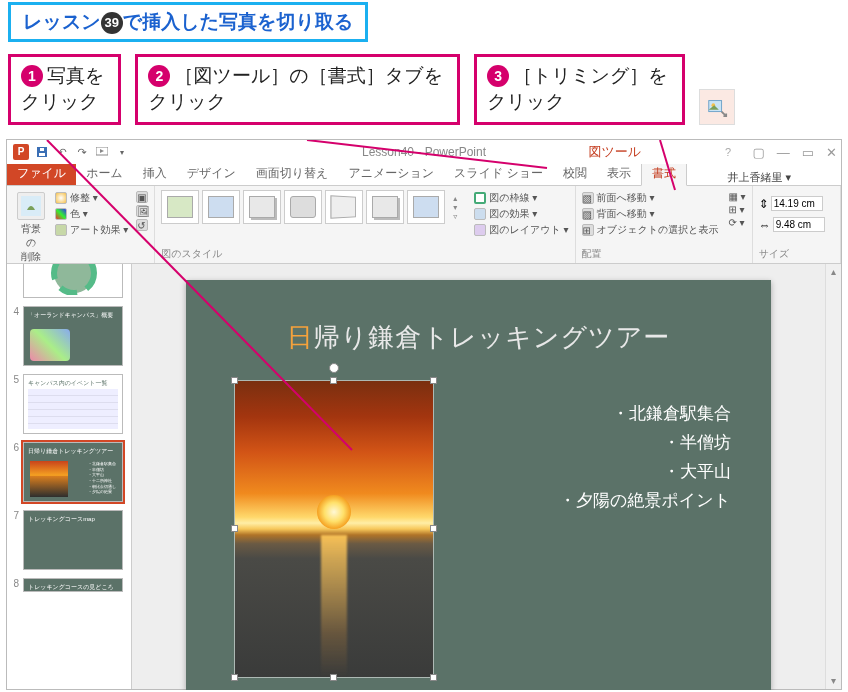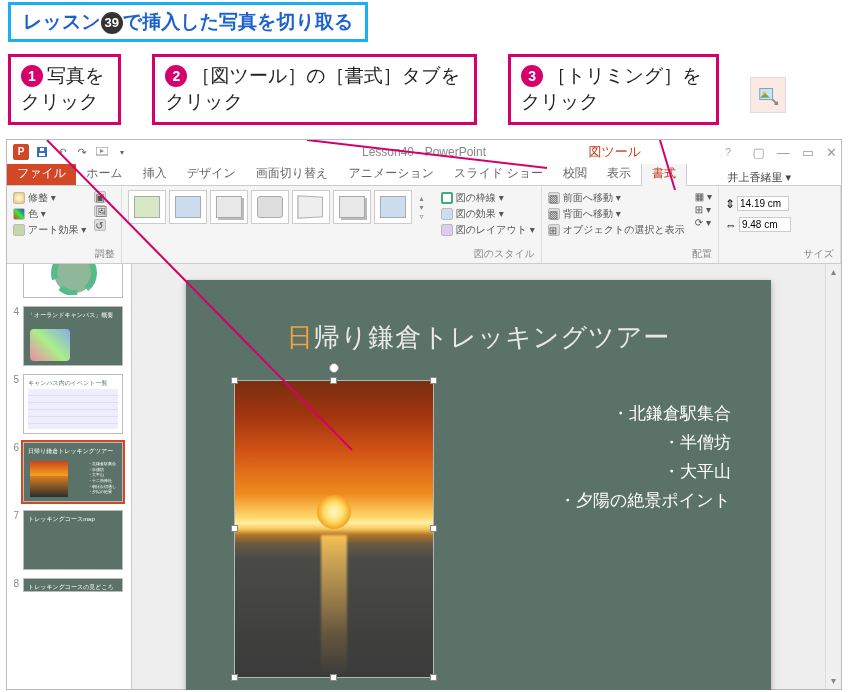--- a/index.html
+++ b/index.html
@@ -1,21 +1,21 @@
 <!DOCTYPE html>
 <html><head>
 <meta charset="utf-8">
 <style>
   * { box-sizing: border-box; margin: 0; padding: 0; }
   body { font-family: "Meiryo", "Yu Gothic", sans-serif; font-size: 12px; background: #fff; width: 848px; }
   
   
   .lesson-title { display: inline-block; background: #fff; border: 3px solid #1bb0f0; color: #1b62cf; font-size: 19px; font-weight: bold; padding: 4px 12px; margin: 2px 0 12px 8px; }
   .lesson-title .num-badge { display: inline-block; background: #333; color: #fff; border-radius: 50%; width: 22px; height: 22px; line-height: 22px; text-align: center; font-size: 13px; vertical-align: middle; }
-  .callouts { display: flex; gap: 31px; padding: 0 8px 14px 8px; align-items: center; }
+  .callouts { display: flex; gap: 14px; padding: 0 8px 14px 8px; align-items: flex-end; }
   .callout { border: 3px solid #d5006c; background: #fff; padding: 6px 14px 8px 10px; font-size: 19px; color: #222; line-height: 1.35; position: relative; }
   .callout .num { display: inline-block; background: #d5006c; color: #fff; border-radius: 50%; width: 22px; height: 22px; line-height: 22px; text-align: center; font-size: 14px; font-weight: bold; margin-right: 4px; vertical-align: 1px; }
   .crop-icon-big { width: 36px; height: 36px; background: #fbe9e3; border: 1px solid #ddd; position: relative; display:flex; align-items:center; justify-content:center; margin-top:10px; }
   .crop-icon-big svg { width:22px; height:22px; }
   
   
   .pp-window { margin: 0 6px; border: 1px solid #bbb; background: #fff; position: relative; }
   .titlebar { height: 24px; background: #fff; display: flex; align-items: center; font-size: 11px; color: #666; position: relative; }
   .qat { display: flex; align-items: center; gap: 6px; padding: 0 6px; }
   .qat .pp-logo { width: 16px; height: 16px; background: #d24726; color: #fff; font-size: 10px; font-weight: bold; text-align: center; line-height: 16px; border-radius: 2px; }
@@ -25,21 +25,21 @@
   .win-controls { position: absolute; right: 4px; display: flex; gap: 12px; color: #999; font-size: 13px; }
   .help-icon { position:absolute; right:110px; color:#aaa; }
   
   .ribbon-tabs { height: 22px; background: #fff; display: flex; align-items: flex-end; border-bottom: 1px solid #ccc; font-size: 12px; }
   .tab { padding: 3px 10px; color: #666; cursor: pointer; }
   .tab.file { background: #d24726; color: #fff; }
   .tab.active { border: 1px solid #ccc; border-bottom: 1px solid #f5f5f5; background: #f5f5f5; color: #c43b1d; margin-bottom: -1px; }
   .signin { margin-left: auto; padding-right: 50px; color: #444; font-size:11px; }
   .ribbon-body { background: #f5f5f5; border-bottom: 1px solid #ccc; display: flex; height: 78px; }
   .rgroup { border-right: 1px solid #ddd; padding: 4px 6px 2px 6px; display: flex; flex-direction: column; justify-content: space-between; }
-  .rgroup-label { text-align: right; font-size: 10px; color: #888; }
+  .rgroup-label { text-align: left; font-size: 10px; color: #888; }
   .rgroup-content { display: flex; gap: 6px; align-items: flex-start; flex:1; }
   .big-btn { display: flex; flex-direction: column; align-items: center; gap: 2px; font-size: 10px; color: #555; padding: 2px 4px; }
   .big-btn .ico { width: 28px; height: 28px; background: #eee; border: 1px solid #ccc; border-radius: 2px; display:flex;align-items:center;justify-content:center; }
   .small-row { display: flex; align-items:center; gap:3px; font-size:10px; color:#555; padding:1px 0; white-space:nowrap; }
   .small-row .dot { width:12px;height:12px;background:#ddd;border:1px solid #bbb;border-radius:2px; display:inline-block; }
   .style-gallery { display: flex; gap: 3px; flex-wrap: nowrap; }
   .style-item { width: 38px; height: 34px; background: #fff; border: 1px solid #ccc; position: relative; }
   .style-item::after { content:''; position:absolute; inset:5px; background:#d7e8c5; border:1px solid #aaa; }
   .style-item.v2::after { background:#cdddf0; }
   .style-item.v3::after { background:#e8e8e8; box-shadow: 2px 2px 0 #bbb; }
@@ -165,20 +165,30 @@
     <div class="tab">校閲</div>
     <div class="tab">表示</div>
     <div class="tab active">書式</div>
     <div class="signin">井上香緒里 ▾</div>
   </div>
 
   <div class="ribbon-body">
 
     <div class="rgroup" style="width:150px;">
       <div class="rgroup-content">
+        <div class="big-btn">
+          <div class="ico">
+              <svg width="20" height="20" viewBox="0 0 20 20">
+                <rect width="20" height="20" fill="#d9ecf7"></rect>
+                <path d="M6 14 Q10 6 14 14 Z" fill="#7aa05a"></path>
+              </svg>
+            </div>
+          <span style="white-space:pre-line;text-align:center;">背景の
+削除</span>
+        </div>
         <div class="vert-list">
           <div class="small-row">
               <span class="dot" style="background:radial-gradient(#fff,#f5c04a);"></span>
               <span>修整 ▾</span>
             </div>
           <div class="small-row">
               <span class="dot" style="background:linear-gradient(45deg,#e33,#3e3,#33e);"></span>
               <span>色 ▾</span>
             </div>
           <div class="small-row">

